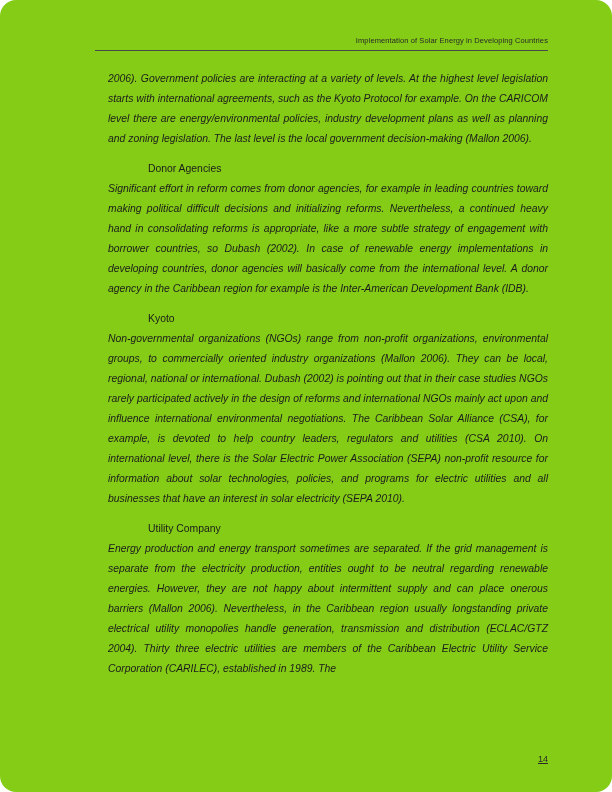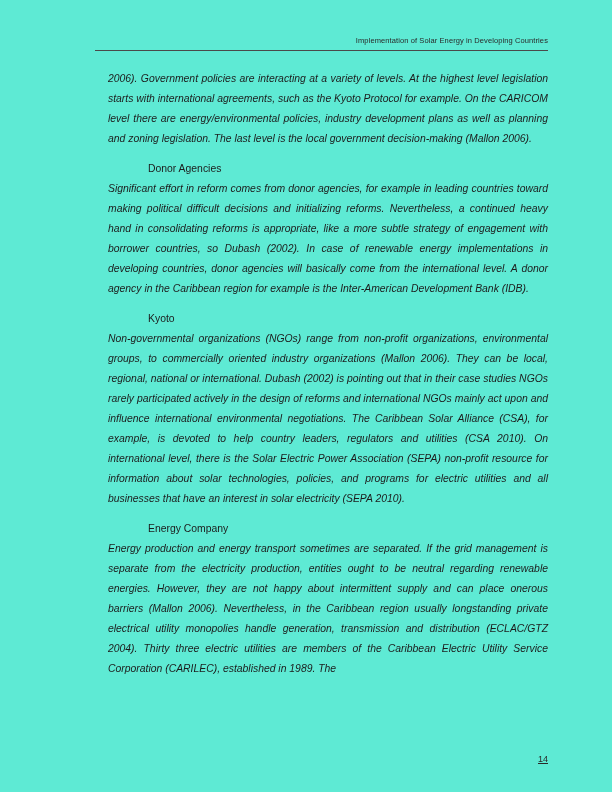--- a/index.html
+++ b/index.html
@@ -4,23 +4,24 @@
 <style>
   * { margin: 0; padding: 0; box-sizing: border-box; }
   html, body {
     background: #ffffff;
     font-family: "Liberation Sans", "DejaVu Sans", sans-serif;
   }
   .page {
     position: relative;
     width: 612px;
     height: 792px;
-    background: #5eead4;
+    background: #84cc16;
     color: #1c1c1c;
     overflow: hidden;
+    border-radius: 16px;
   }
   .running-header {
     position: absolute;
     top: 36px;
     left: 95px;
     right: 64px;
     text-align: right;
     font-size: 7.5px;
     letter-spacing: 0.1px;
     color: #2a2a2a;
@@ -81,20 +82,20 @@
   <div class="content">
 
     <p class="para">2006). Government policies are interacting at a variety of levels. At the highest level legislation starts with international agreements, such as the Kyoto Protocol for example. On the CARICOM level there are energy/environmental policies, industry development plans as well as planning and zoning legislation. The last level is the local government decision-making (Mallon 2006).</p>
 
     <h2 class="section-heading">Donor Agencies</h2>
     <p class="para">Significant effort in reform comes from donor agencies, for example in leading countries toward making political difficult decisions and initializing reforms. Nevertheless, a continued heavy hand in consolidating reforms is appropriate, like a more subtle strategy of engagement with borrower countries, so Dubash (2002). In case of renewable energy implementations in developing countries, donor agencies will basically come from the international level. A donor agency in the Caribbean region for example is the Inter-American Development Bank (IDB).</p>
 
     <h2 class="section-heading">Kyoto</h2>
     <p class="para">Non-governmental organizations (NGOs) range from non-profit organizations, environmental groups, to commercially oriented industry organizations (Mallon 2006). They can be local, regional, national or international. Dubash (2002) is pointing out that in their case studies NGOs rarely participated actively in the design of reforms and international NGOs mainly act upon and influence international environmental negotiations. The Caribbean Solar Alliance (CSA), for example, is devoted to help country leaders, regulators and utilities (CSA 2010). On international level, there is the Solar Electric Power Association (SEPA) non-profit resource for information about solar technologies, policies, and programs for electric utilities and all businesses that have an interest in solar electricity (SEPA 2010).</p>
 
-    <h2 class="section-heading">Energy Company</h2>
+    <h2 class="section-heading">Utility Company</h2>
     <p class="para last">Energy production and energy transport sometimes are separated. If the grid management is separate from the electricity production, entities ought to be neutral regarding renewable energies. However, they are not happy about intermittent supply and can place onerous barriers (Mallon 2006). Nevertheless, in the Caribbean region usually longstanding private electrical utility monopolies handle generation, transmission and distribution (ECLAC/GTZ 2004). Thirty three electric utilities are members of the Caribbean Electric Utility Service Corporation (CARILEC), established in 1989. The</p>
 
   </div>
 
   <div class="page-number">14</div>
 
 </div>
 
 </body></html>

